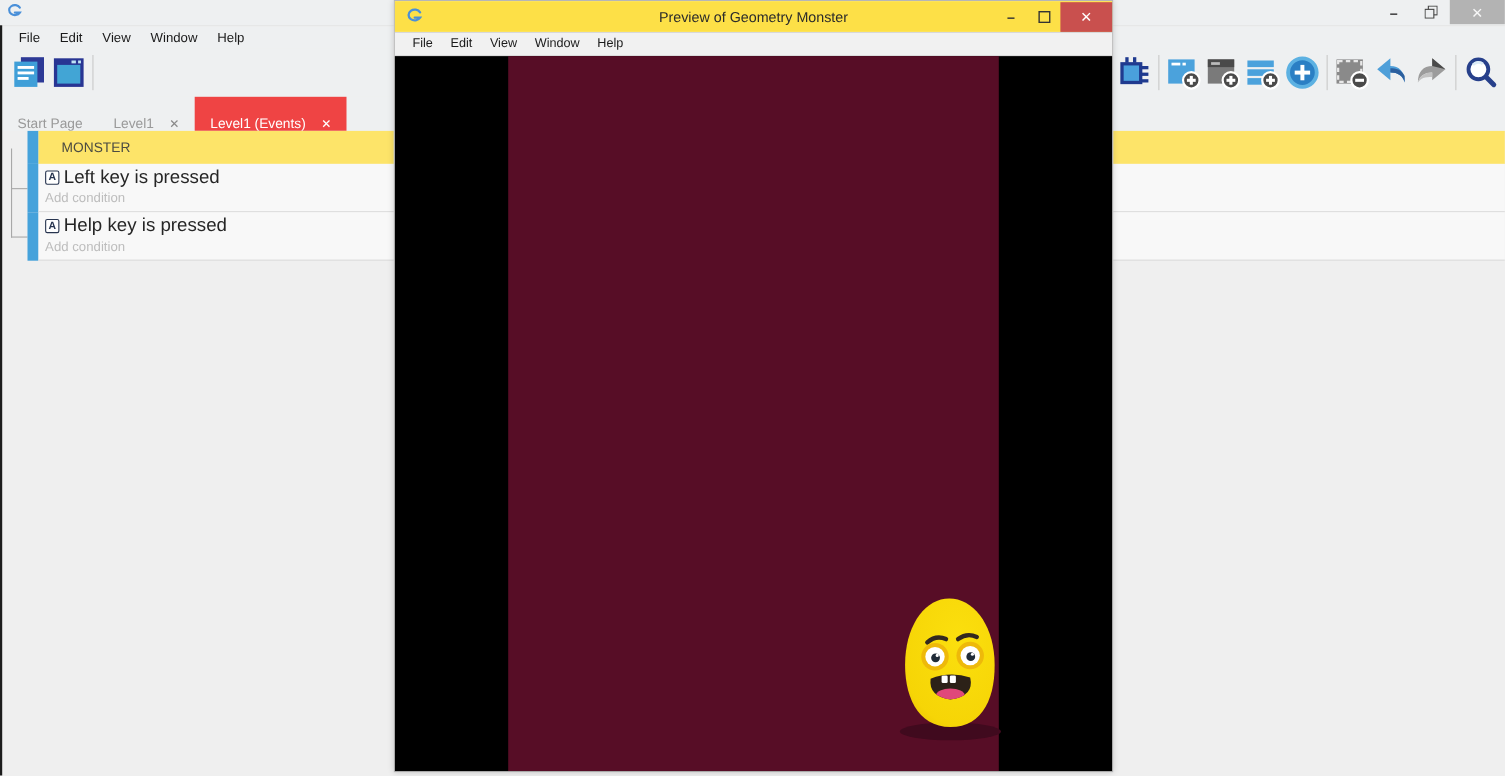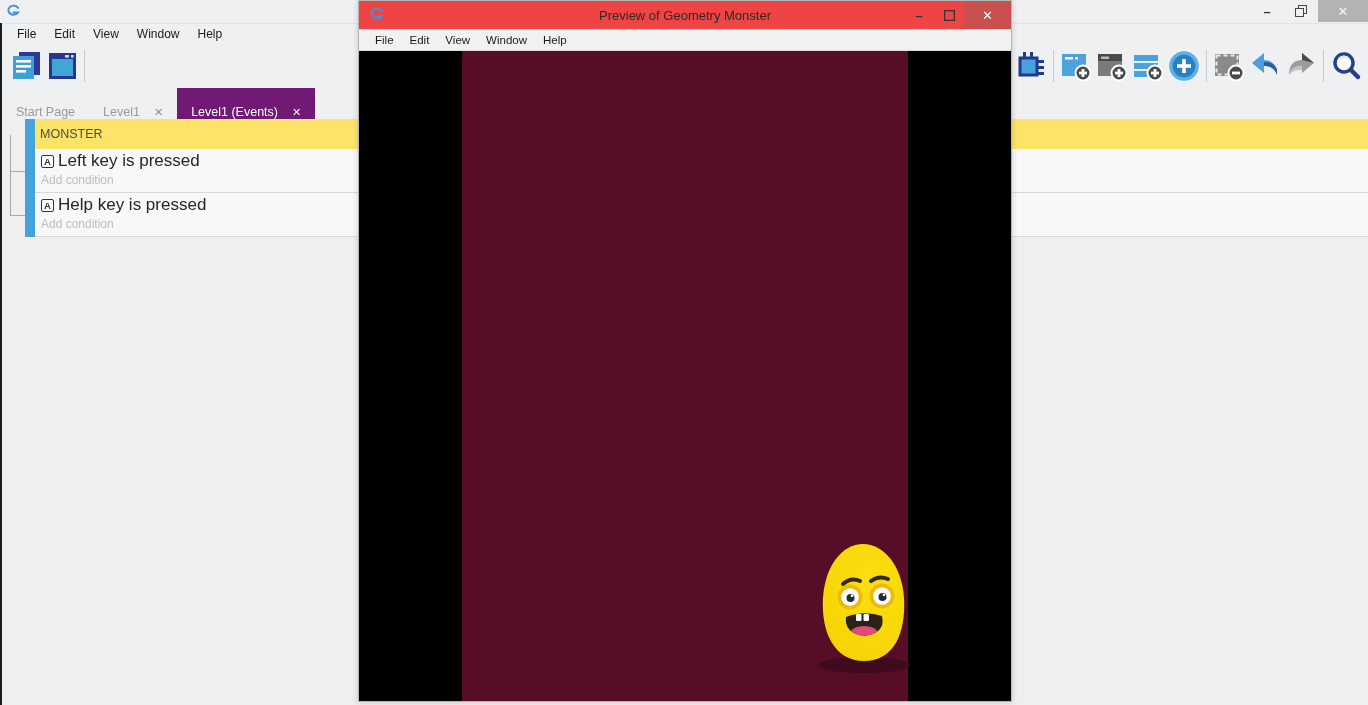--- a/index.html
+++ b/index.html
@@ -25,42 +25,42 @@
   .mw-toolbar { position:absolute; left:2px; top:44px; width:100%; height:44px; background:#eef0f1; }
   .tb-left { position:absolute; left:6px; top:4px; display:flex; align-items:center; }
   .tb-right { position:absolute; left:1011px; top:4px; display:flex; align-items:center; }
   .tb-icon { width:36px; height:36px; display:flex; align-items:center; justify-content:center; }
   .tb-sep { width:1px; height:32px; background:#c9c9c9; margin:0 4px; }
 
   
   .mw-tabbar { position:absolute; left:2px; top:88px; width:100%; height:31px; background:#eef0f1; display:flex; align-items:stretch; }
   .tab { display:flex; align-items:flex-end; font-size:12.5px; color:#9a9a9a; padding:0 14px; }
   .tab .tab-close { margin-left:14px; color:#8a8a8a; font-size:11px; }
-  .tab.active { background:#701a75; color:#fff; }
+  .tab.active { background:#ef4444; color:#fff; }
   .tab.active .tab-close { color:#fff; }
 
   
   .events-panel { position:absolute; left:0; top:119px; width:100%; height:586px; background:#efefef; }
   .tree-v { position:absolute; left:10px; top:16px; width:1px; height:81px; background:#a8a8a8; }
   .tree-h { position:absolute; left:10px; width:15px; height:1px; background:#a8a8a8; }
   .ev-bar { position:absolute; left:25px; width:10px; background:#45a2db; }
   .ev-fill { position:absolute; left:35px; right:0; }
   .comment-fill { top:0; height:30px; background:#fde469; display:flex; align-items:center; }
-  .comment-text { font-size:12.5px; color:#4c4c42; padding-left:5px; }
+  .comment-text { font-size:12.5px; color:#4c4c42; padding-left:21px; }
   .event-fill { background:#f8f8f8; border-bottom:1px solid #d9d9d9; }
   .cond-line { display:flex; align-items:center; height:24px; padding-left:6px; }
   .key-badge { width:13px; height:13px; border:1.5px solid #27344f; border-radius:2px; background:#fff;
     color:#27344f; font-size:9.5px; font-weight:bold; display:flex; align-items:center; justify-content:center; margin-right:4px; }
   .cond-text { font-size:17px; color:#262626; }
   .add-hint { font-size:12px; color:#bdbdbd; padding-left:6px; height:19px; }
 
   
   .preview-window { position:absolute; left:358px; top:0; width:654px; height:702px;
     background:#fff; border:1px solid #b6b6b6; z-index:5; box-shadow:0 0 6px rgba(0,0,0,0.18); }
-  .pv-titlebar { position:relative; width:100%; height:28px; background:#ef4444; }
+  .pv-titlebar { position:relative; width:100%; height:28px; background:#fde047; }
   .pv-logo { position:absolute; left:11px; top:6px; }
   .pv-title { position:absolute; left:0; right:0; top:0; height:28px; display:flex; align-items:center; justify-content:center;
     font-size:13px; color:#2b2b2b; }
   .pv-controls { position:absolute; right:0; top:0; height:28px; display:flex; align-items:center; z-index:2; }
   .pv-btn { width:30px; height:27px; display:flex; align-items:center; justify-content:center; color:#333; font-size:13px; }
   .pv-close { width:47px; height:27px; background:#c9504e; color:#fff; font-size:13px; display:flex; align-items:center; justify-content:center; }
   .pv-menubar { width:100%; height:22px; background:#f1f1f1; border-top:1px solid #d8d8d8; border-bottom:1px solid #dcdcdc;
     padding-left:8px; font-size:11.5px; }
   .pv-menubar .menu-item { padding:2px 8px; }
   .pv-canvas { position:absolute; left:0; top:50px; width:652px; height:650px; background:#000; overflow:hidden; }

